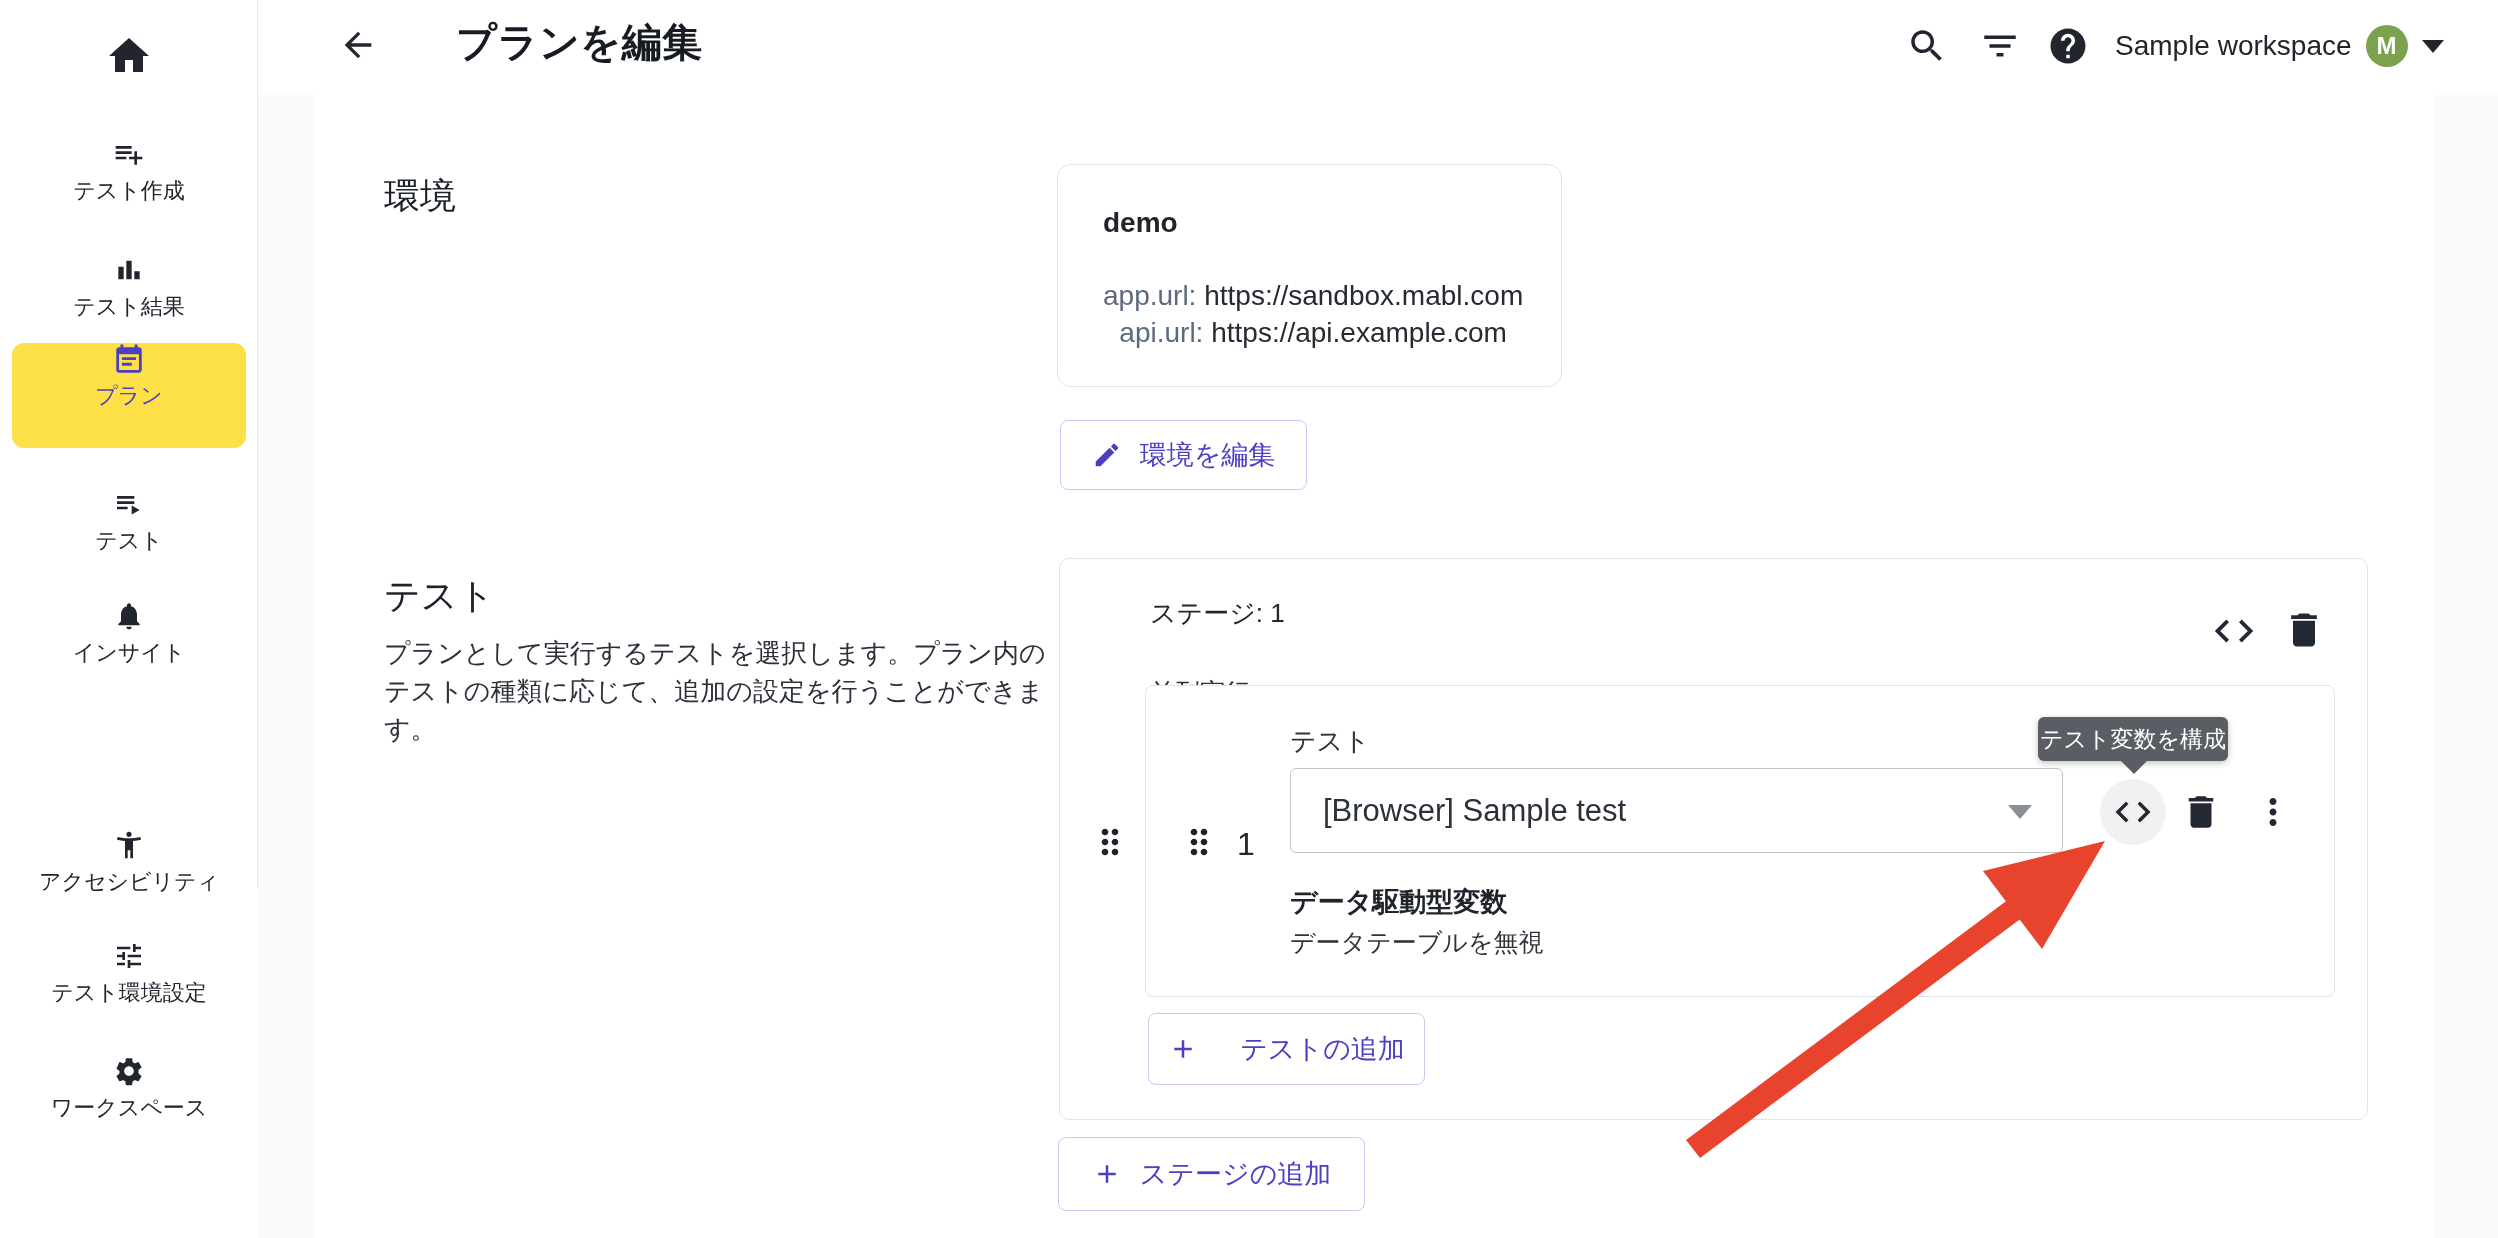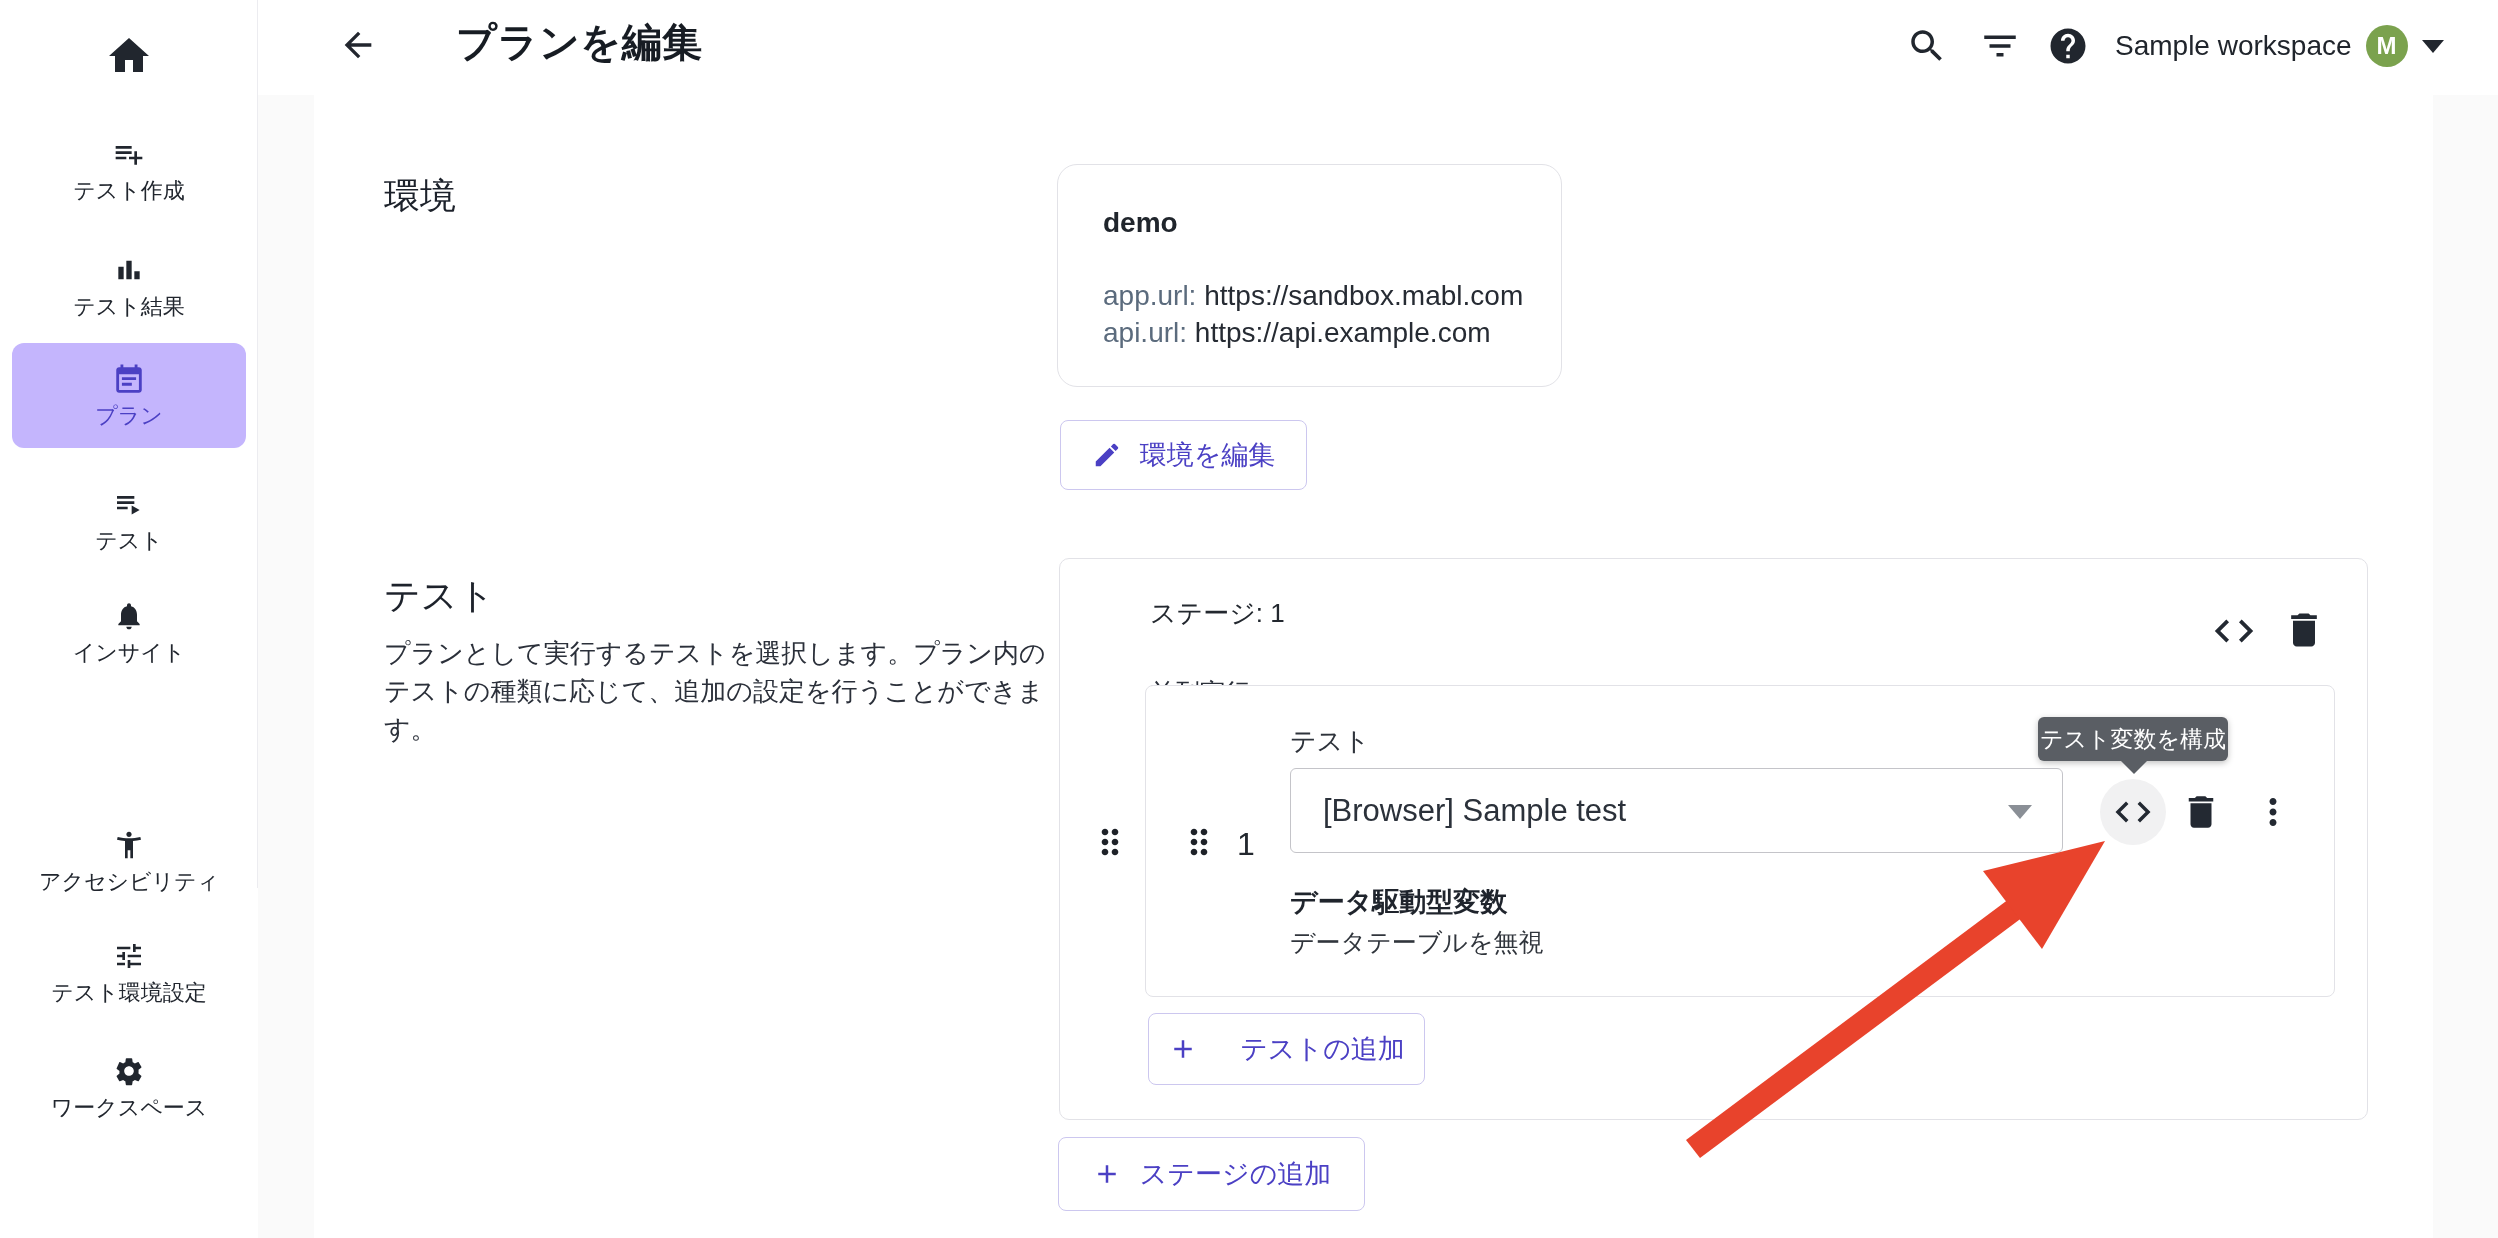--- a/index.html
+++ b/index.html
@@ -18,21 +18,21 @@
   .side-item {
     position: absolute; left: 0; width: 258px;
     display: flex; flex-direction: column; align-items: center; gap: 9px;
     color: #21262e; cursor: pointer;
   }
   .side-item .lbl { font-size: 22px; line-height: 24px; white-space: nowrap; }
   .side-item svg { width: 32px; height: 32px; }
   .side-item.home svg { width: 48px; height: 48px; }
   .side-item.selected-box {
     left: 12px; width: 234px; height: 105px; border-radius: 12px;
-    background: #c4b5fd; color: #4b40c4; justify-content: center; gap: 7px;
+    background: #fde047; color: #4b40c4; gap: 7px;
   }
   .side-item.selected-box svg { width: 34px; height: 34px; }
 
   
   .header { position: absolute; left: 258px; top: 0; width: 2240px; height: 95px; background: #fff; }
   .back-btn { position: absolute; left: 338px; top: 25px; width: 40px; height: 40px; color: #22262e; cursor: pointer; }
   .back-btn svg { width: 40px; height: 40px; }
   .page-title { position: absolute; left: 456px; top: 15px; font-size: 40px; font-weight: 700; color: #171c23; letter-spacing: 0.5px; }
   .hdr-icon { position: absolute; top: 25px; width: 42px; height: 42px; color: #21262e; cursor: pointer; }
   .hdr-icon svg { width: 42px; height: 42px; }
@@ -46,21 +46,21 @@
   .caret-down { width: 0; height: 0; border-left: 11px solid transparent; border-right: 11px solid transparent; border-top: 13px solid #21262e; }
 
   
   .content-bg { position: absolute; left: 258px; top: 95px; width: 2240px; height: 1143px; background: #fafafa; }
   .main-card  { position: absolute; left: 314px; top: 95px; width: 2119px; height: 1143px; background: #ffffff; }
 
   .section-heading { position: absolute; font-size: 36px; font-weight: 400; color: #1d222b; }
 
   
   .env-card { position: absolute; left: 1057px; top: 164px; width: 505px; height: 223px;
-              border: 1px solid #e2e2e7; border-radius: 20px; background: #fff; }
+              border: 1px solid #e2e2e7; border-radius: 14px; background: #fff; text-align: center; }
   .env-name { position: absolute; left: 45px; top: 42px; font-size: 28px; font-weight: 700; color: #20252c; }
   .env-rows { position: absolute; left: 45px; top: 112px; font-size: 28px; line-height: 37px; white-space: nowrap; }
   .env-label { color: #5b6b7d; }
   .env-value { color: #262b33; }
 
   .outline-btn {
     position: absolute; display: flex; align-items: center; justify-content: center; gap: 18px;
     border: 1.5px solid #ccc7ef; border-radius: 8px; background: #fff; color: #4b40c4;
     font-size: 27px; cursor: pointer; white-space: nowrap;
   }

